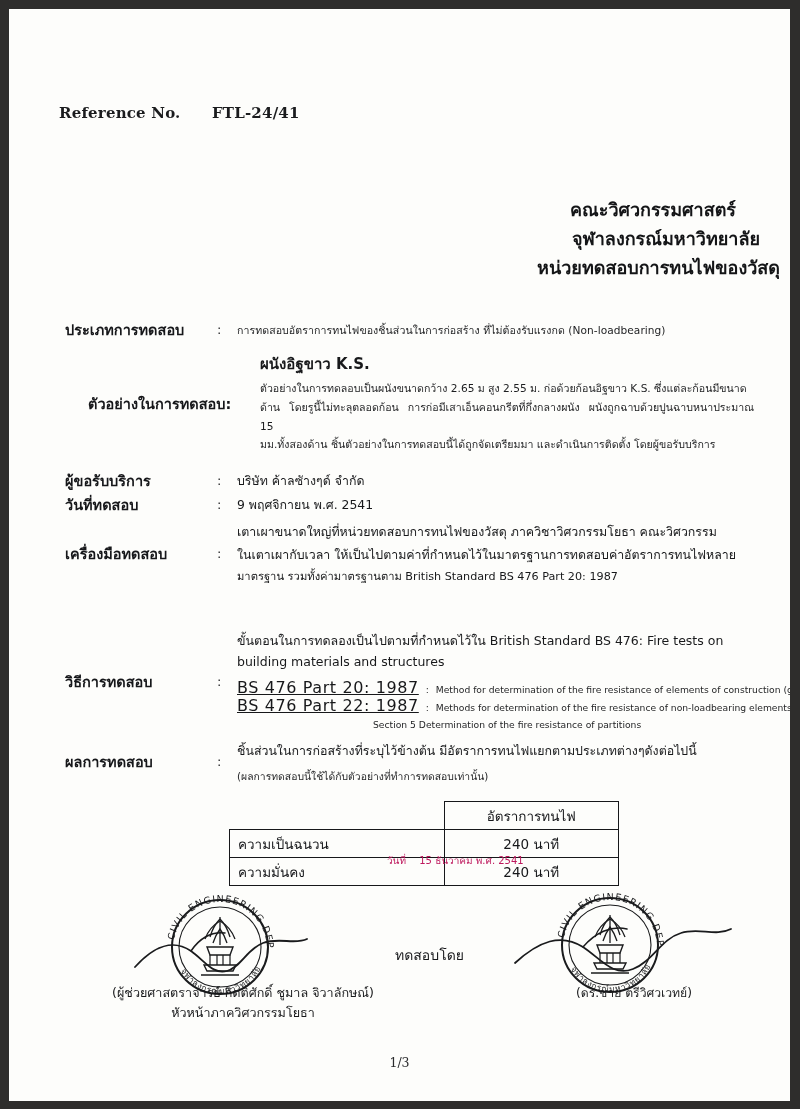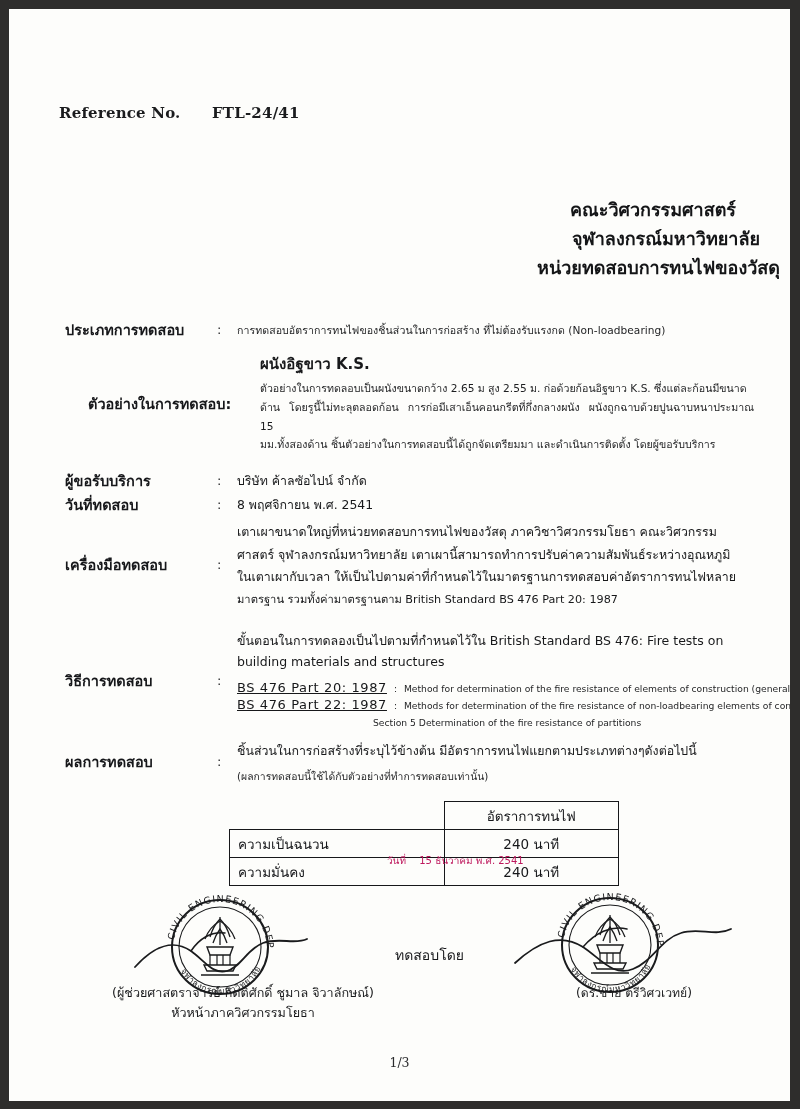--- a/index.html
+++ b/index.html
@@ -136,21 +136,21 @@
   }
   .std-row {
     font-size: 9.2px;
     line-height: 16px;
     color: #1f2022;
     white-space: nowrap;
   }
   .std-code {
     display: inline-block;
     text-decoration: underline;
-    font-size: 13px;
+    font-size: 16px;
     letter-spacing: 0.6px;
     color: #17181a;
     min-width: 132px;
   }
   .std-sep { margin: 0 4px; }
   .std-sub {
     margin-left: 136px;
     font-size: 9.2px;
     line-height: 17px;
     color: #1f2022;
@@ -284,35 +284,34 @@
           <div>ตัวอย่างในการทดลอบเป็นผนังขนาดกว้าง  2.65  ม   สูง  2.55  ม. ก่อด้วยก้อนอิฐขาว  K.S.  ซึ่งแต่ละก้อนมีขนาด</div>
           <div>ด้าน โดยรูนี้ไม่ทะลุตลอดก้อน การก่อมีเสาเอ็นคอนกรีตที่กึ่งกลางผนัง   ผนังถูกฉาบด้วยปูนฉาบหนาประมาณ 15</div>
           <div>มม.ทั้งสองด้าน ชิ้นตัวอย่างในการทดสอบนี้ได้ถูกจัดเตรียมมา และดำเนินการติดตั้ง โดยผู้ขอรับบริการ</div>
         </div>
       </div>
     </div>
 
     <div class="field row-client">
       <div class="f-label">ผู้ขอรับบริการ</div>
       <div class="f-colon">:</div>
-      <div class="f-body mid">บริษัท ค้าลซัอไปน์  จำกัด</div>
+      <div class="f-body mid">บริษัท ค้าลซัางๆด์  จำกัด</div>
     </div>
 
     <div class="field row-date">
       <div class="f-label">วันที่ทดสอบ</div>
       <div class="f-colon">:</div>
-      <div class="f-body mid">8 พฤศจิกายน พ.ศ. 2541</div>
+      <div class="f-body mid">9 พฤศจิกายน พ.ศ. 2541</div>
     </div>
 
     <div class="field row-equip">
       <div class="f-label">เครื่องมือทดสอบ</div>
       <div class="f-colon">:</div>
       <div class="f-body mid">
         <div>เตาเผาขนาดใหญ่ที่หน่วยทดสอบการทนไฟของวัสดุ   ภาควิชาวิศวกรรมโยธา    คณะวิศวกรรม</div>
-        <div>ศาสตร์ จุฬาลงกรณ์มหาวิทยาลัย  เตาเผานี้สามารถทำการปรับค่าความสัมพันธ์ระหว่างอุณหภูมิ</div>
         <div>ในเตาเผากับเวลา   ให้เป็นไปตามค่าที่กำหนดไว้ในมาตรฐานการทดสอบค่าอัตราการทนไฟหลาย</div>
         <div class="equip-std">มาตรฐาน รวมทั้งค่ามาตรฐานตาม British Standard BS 476 Part 20: 1987</div>
       </div>
     </div>
 
     <div class="field row-method">
       <div class="f-label">วิธีการทดสอบ</div>
       <div class="f-colon">:</div>
       <div class="f-body">
         <div class="method-en">ขั้นตอนในการทดลองเป็นไปตามที่กำหนดไว้ใน British Standard  BS 476: Fire tests on</div>

